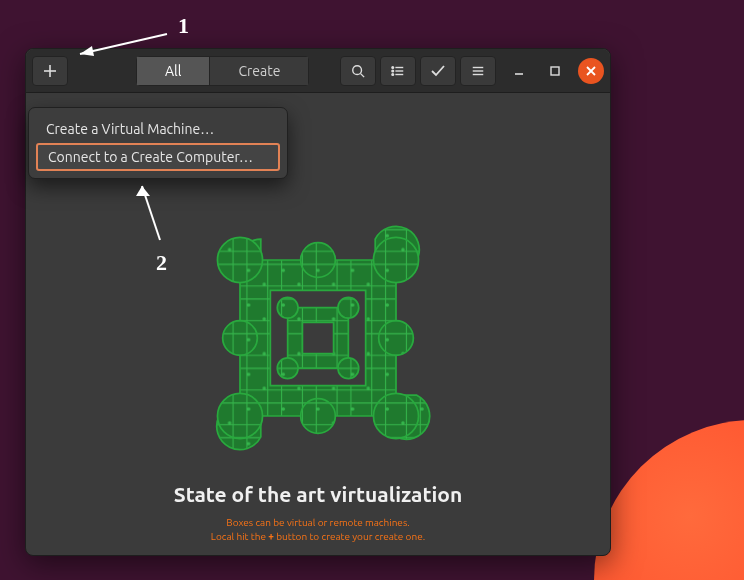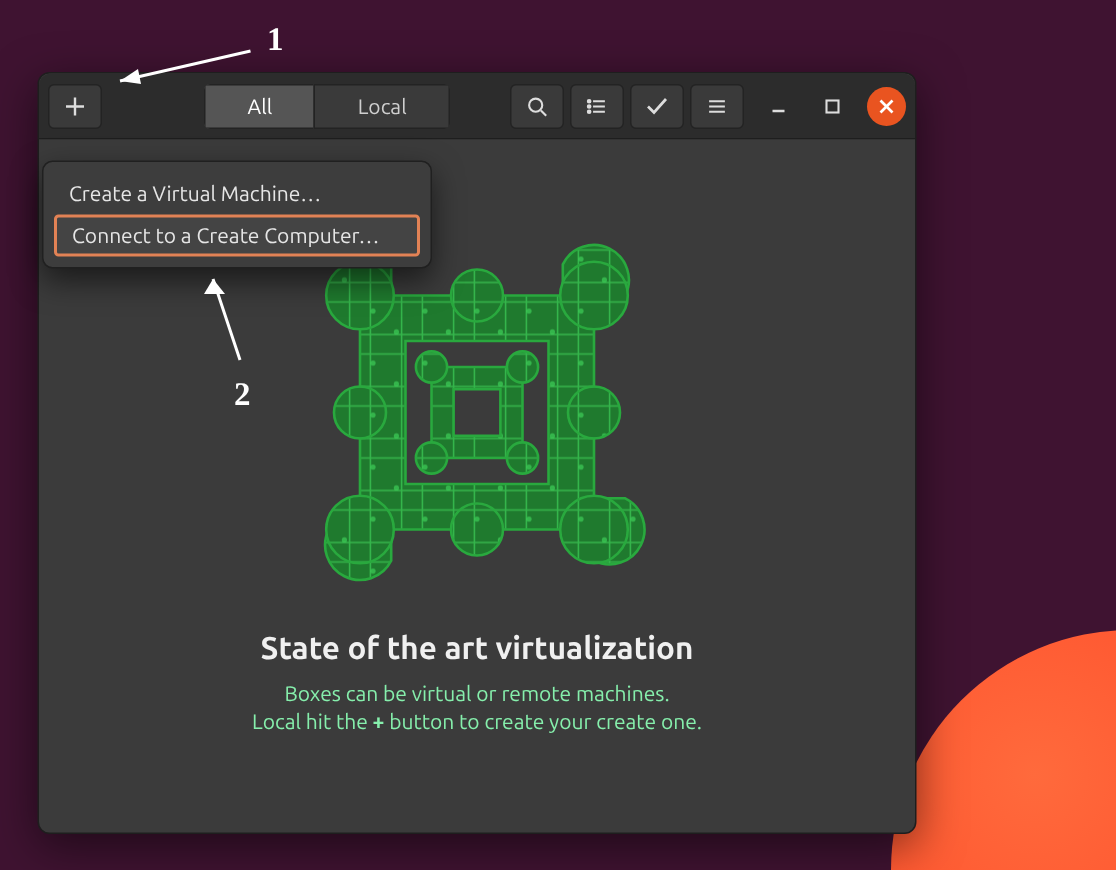--- a/index.html
+++ b/index.html
@@ -112,38 +112,38 @@
     border: 2px solid #e28255;
     background: #444;
   }
   
   .content {
     position: absolute;
     top: 44px; left:0; right:0; bottom:0;
     display:flex;
     flex-direction: column;
     align-items:center;
-    justify-content:center;
+    justify-content:flex-end;
     color:#cfcfcf;
     text-align:center;
     padding-bottom: 12px;
   }
   .logo {
     width: 260px; height: 260px;
     margin-bottom: 14px;
   }
   h1 {
     color:#f0f0f0;
     font-weight: 700;
     font-size: 21px;
     margin-bottom: 10px;
   }
   p.sub {
-    color:#86efac;
-    font-size: 14px;
+    color:#f97316;
+    font-size: 10px;
     line-height: 1.35;
   }
   
   .anno { position:absolute; color:#fff; font-size:22px; font-weight:600; font-family: Georgia, serif; z-index:20; pointer-events:none;}
   .arrow { position:absolute; z-index:20; pointer-events:none;}
 </style>
 </head>
 <body>
 
 <div class="splash"></div>
@@ -158,21 +158,21 @@
   <div class="headerbar">
     <div class="hb-btn plus">
       <svg width="14" height="14" viewBox="0 0 14 14" fill="none" stroke-width="1.6">
           <line x1="7" y1="1" x2="7" y2="13"></line>
           <line x1="1" y1="7" x2="13" y2="7"></line>
         </svg>
     </div>
     <div class="hb-spacer"></div>
     <div class="seg">
       <div class="tab active">All</div>
-      <div class="tab">Local</div>
+      <div class="tab">Create</div>
     </div>
     <div class="hb-right">
       <div class="hb-btn iconbtn">
         <svg width="14" height="14" viewBox="0 0 16 16" fill="none" stroke-width="1.6">
             <circle cx="7" cy="7" r="5"></circle>
             <line x1="11" y1="11" x2="15" y2="15"></line>
           </svg>
       </div>
       <div class="hb-btn iconbtn">
         <svg width="14" height="14" viewBox="0 0 16 16" fill="none" stroke-width="1.6">

